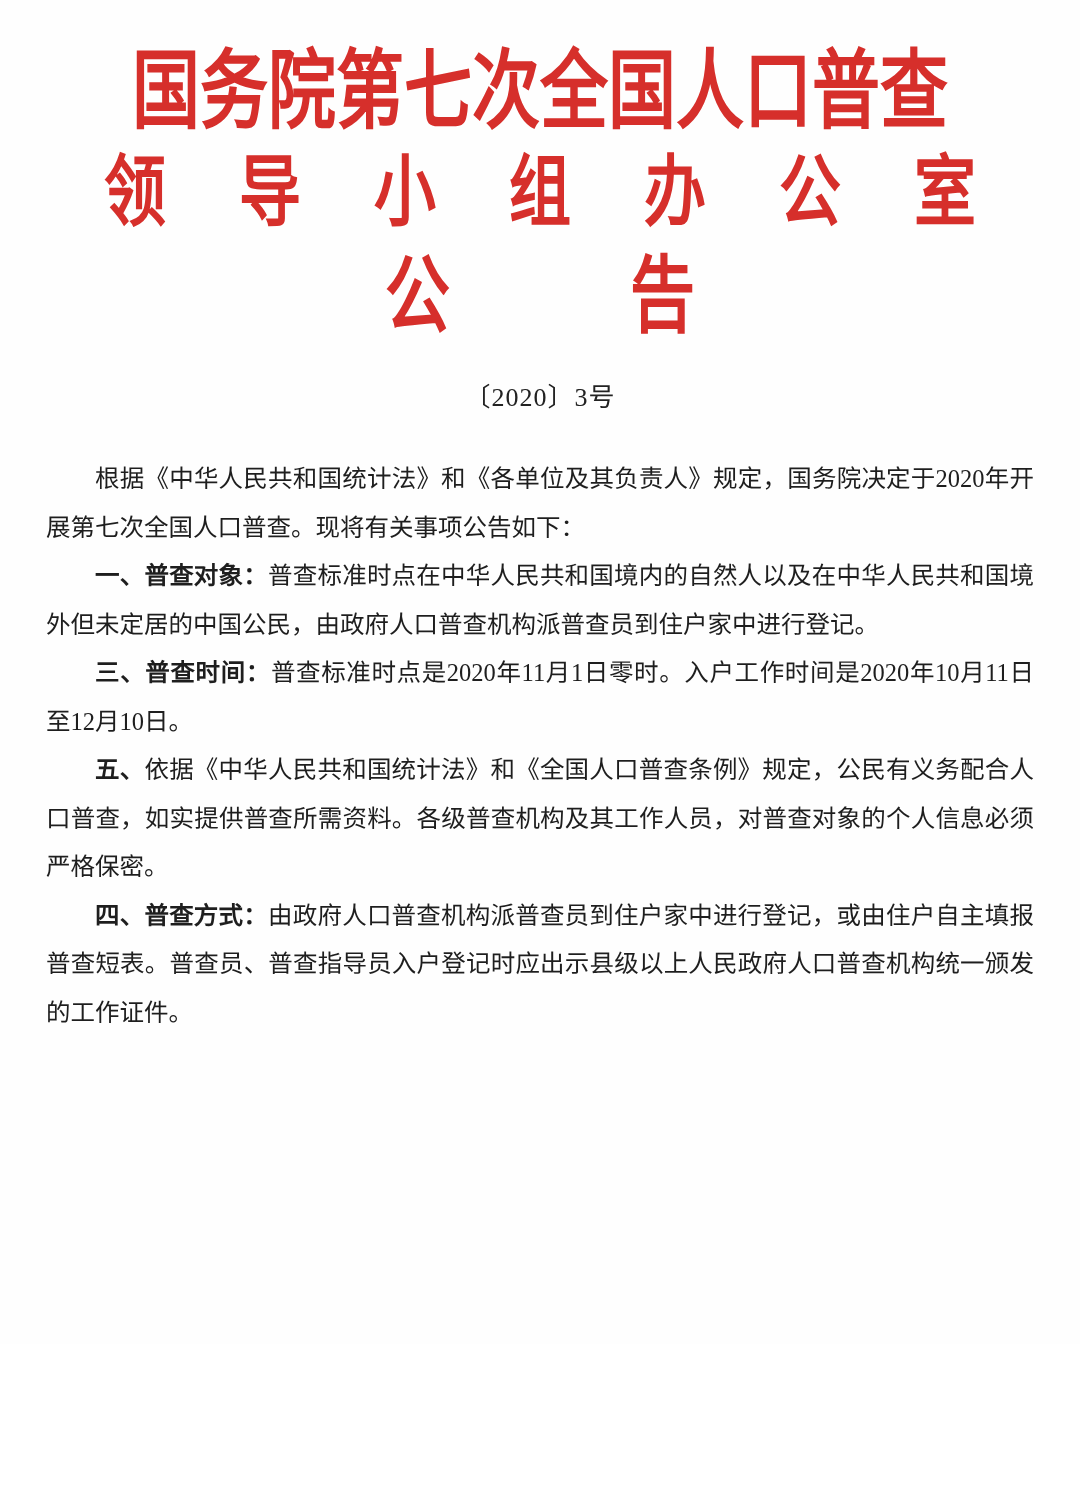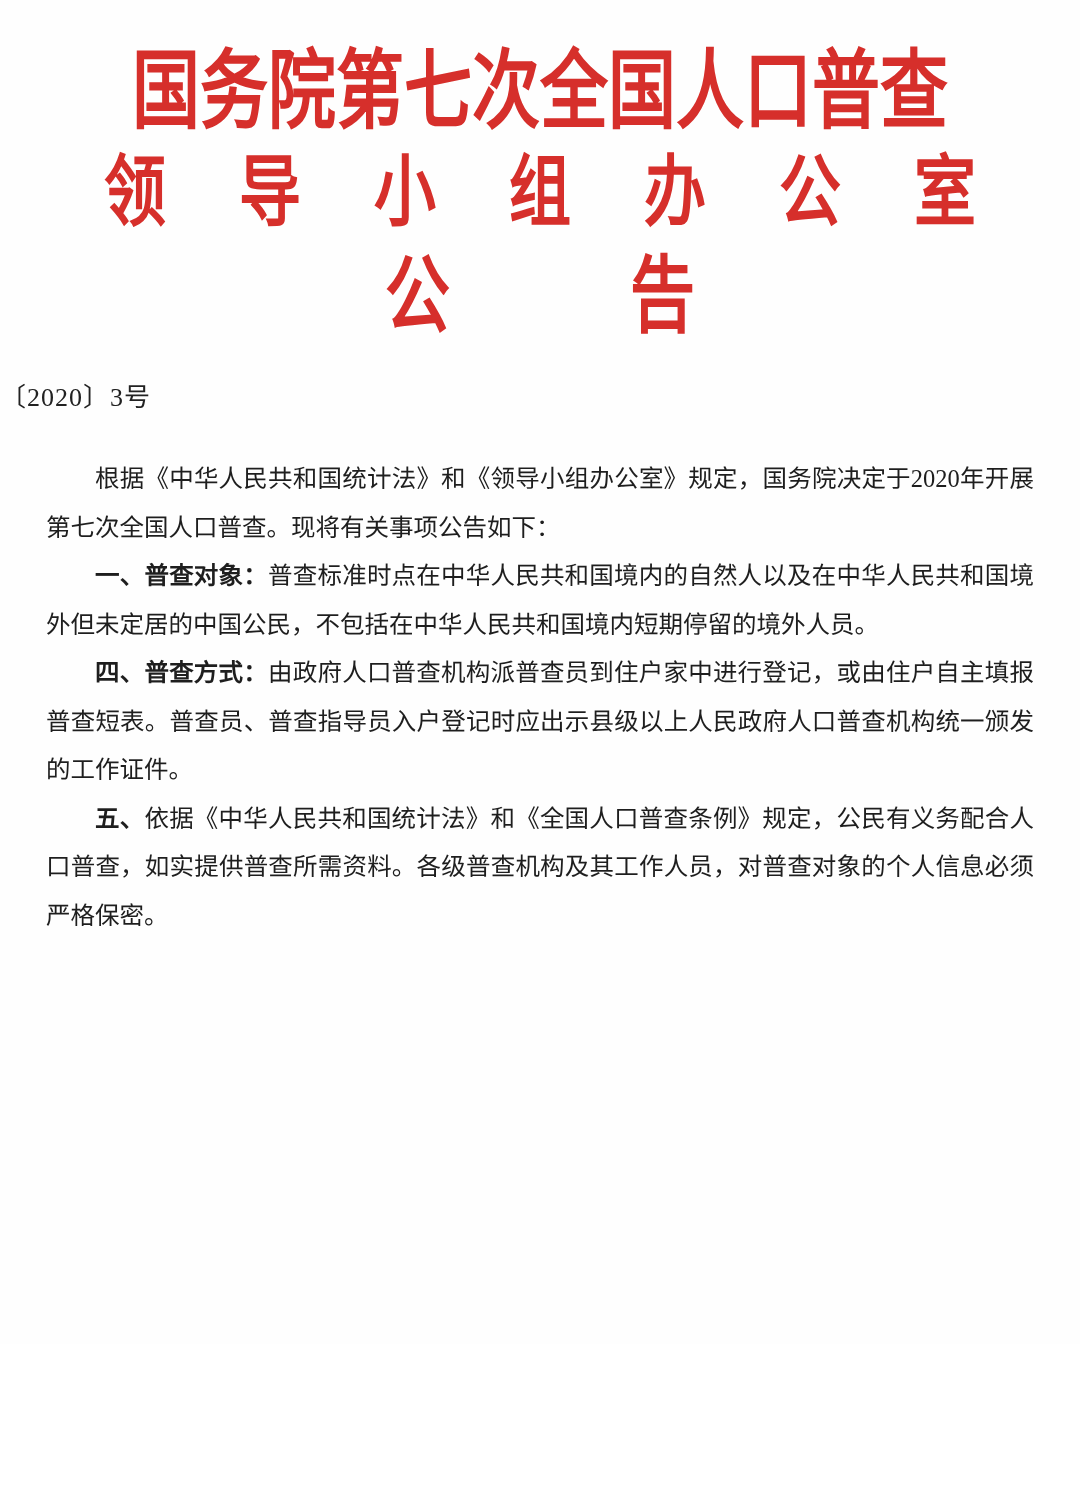--- a/index.html
+++ b/index.html
@@ -54,21 +54,21 @@
     line-height: 94px;
     font-size: 65px;
     text-align: justify;
     text-align-last: justify;
     transform: scaleY(1.3);
     transform-origin: 50% 50%;
   }
   
   .doc-number {
     margin-top: 40px;
-    text-align: left;
+    text-align: center;
     font-size: 26px;
     line-height: 30px;
     letter-spacing: 1px;
     color: #222222;
   }
   
   .doc-body {
     width: 988px;
     margin: 42px auto 0;
     font-size: 24.5px;
@@ -127,24 +127,25 @@
 
   <header class="doc-head">
     <div class="title-line title-line-1">国务院第七次全国人口普查</div>
     <div class="title-line title-line-2">领导小组办公室</div>
     <div class="title-line title-line-3">公告</div>
   </header>
 
   <div class="doc-number">〔2020〕3号</div>
 
   <main class="doc-body">
-    <p><span class="para-label"></span><span>根据《中华人民共和国统计法》和《领导小组办公室》规定，国务院决定于2020年开展第七次全国人口普查。现将有关事项公告如下：</span></p>
-    <p><span class="para-label">一、普查对象：</span><span>普查标准时点在中华人民共和国境内的自然人以及在中华人民共和国境外但未定居的中国公民，不包括在中华人民共和国境内短期停留的境外人员。</span></p>
+    <p><span class="para-label"></span><span>根据《中华人民共和国统计法》和《各单位及其负责人》规定，国务院决定于2020年开展第七次全国人口普查。现将有关事项公告如下：</span></p>
+    <p><span class="para-label">一、普查对象：</span><span>普查标准时点在中华人民共和国境内的自然人以及在中华人民共和国境外但未定居的中国公民，由政府人口普查机构派普查员到住户家中进行登记。</span></p>
+    <p><span class="para-label">三、普查时间：</span><span>普查标准时点是2020年11月1日零时。入户工作时间是2020年10月11日至12月10日。</span></p>
+    <p><span class="para-label">五、</span><span>依据《中华人民共和国统计法》和《全国人口普查条例》规定，公民有义务配合人口普查，如实提供普查所需资料。各级普查机构及其工作人员，对普查对象的个人信息必须严格保密。</span></p>
     <p><span class="para-label">四、普查方式：</span><span>由政府人口普查机构派普查员到住户家中进行登记，或由住户自主填报普查短表。普查员、普查指导员入户登记时应出示县级以上人民政府人口普查机构统一颁发的工作证件。</span></p>
-    <p><span class="para-label">五、</span><span>依据《中华人民共和国统计法》和《全国人口普查条例》规定，公民有义务配合人口普查，如实提供普查所需资料。各级普查机构及其工作人员，对普查对象的个人信息必须严格保密。</span></p>
   </main>
 
   <div class="signature">
     <div>国务院第七次全国人口普查</div>
     <div>领导小组办公室</div>
     <div>2020年10月</div>
   </div>
 
   <svg class="seal" viewBox="0 0 140 140" xmlns="http://www.w3.org/2000/svg">
     <circle class="seal-ring" cx="70" cy="70" r="57.5"></circle>

